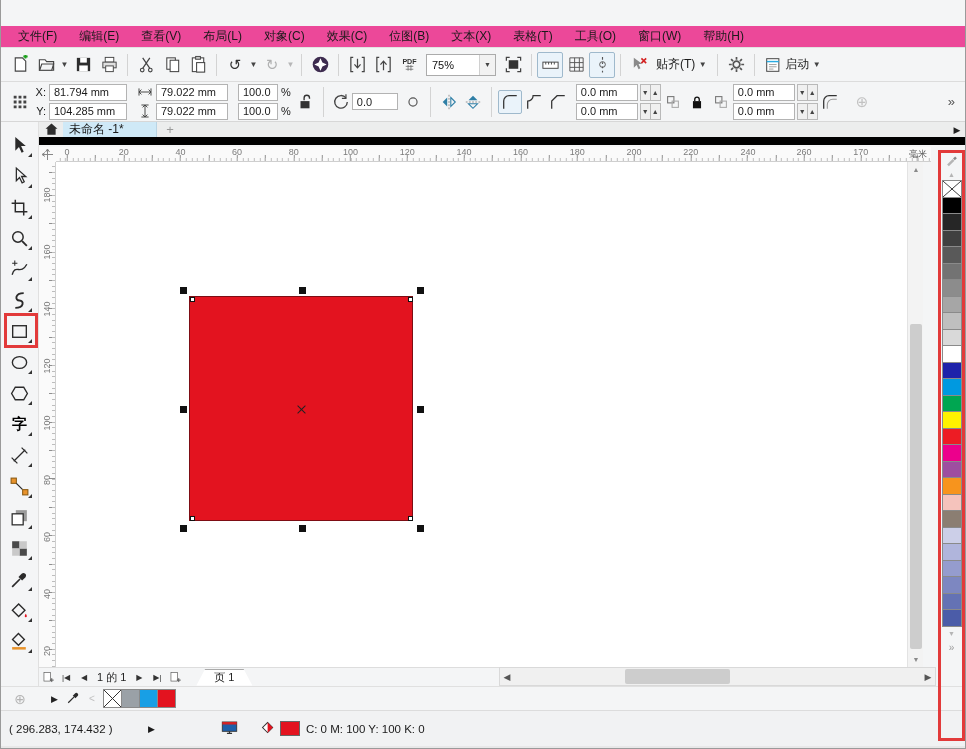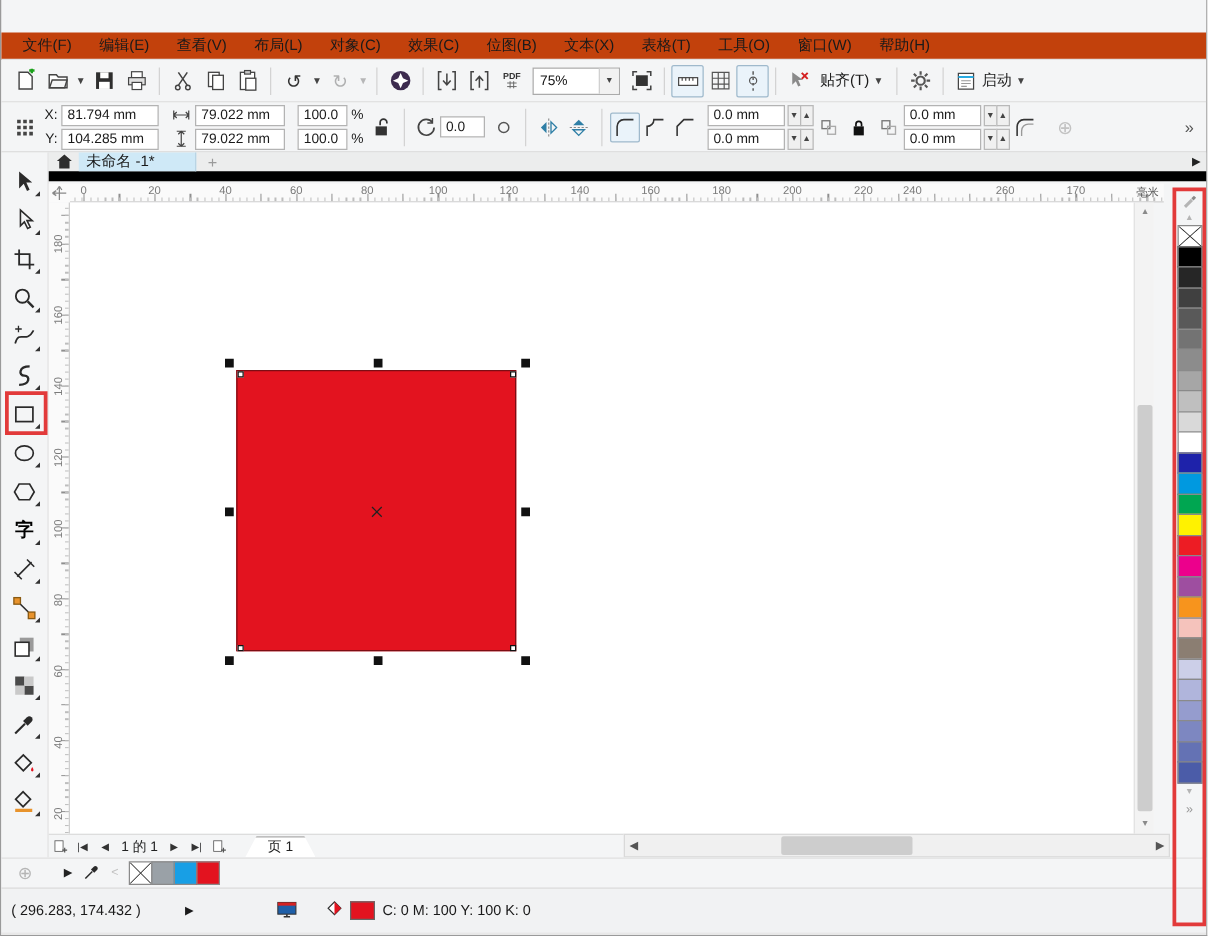--- a/index.html
+++ b/index.html
@@ -20,21 +20,21 @@
   .user-ico svg { width:18px; height:18px; }
   .user-badge { position:absolute; right:-2px; top:-3px; width:9px; height:9px; border-radius:50%;
                 background:#e23a3a; border:1px solid #fff; }
   .user-badge::after{ content:""; position:absolute; left:1.5px; top:3px; width:4px; height:1.5px; background:#fff;}
   .cap-btn { width:34px; height:100%; display:flex; align-items:center; justify-content:center;
              font-size:13px; color:#222; }
   .cap-min span { display:block; width:11px; height:0; border-top:1.5px solid #222; }
   .cap-max span { display:block; width:10px; height:10px; border:1.5px solid #222; }
 
   
-  .menubar { position:absolute; left:0; top:26px; width:100%; height:22px; background:#c2410c;
+  .menubar { position:absolute; left:0; top:26px; width:100%; height:22px; background:#ec4899;
              display:flex; align-items:center; font-size:12px; color:#1a1a1a; padding-left:6px;
              border-bottom:1px solid #e2e2e2;}
   .menu-item { padding:2px 11px; cursor:default; }
 
   
   .toolbar { position:absolute; left:0; top:48px; width:100%; height:34px; background:#f4f5f6;
              border-bottom:1px solid #dcdcdc; display:flex; align-items:center; padding-left:6px; }
   .tbtn { width:26px; height:26px; display:flex; align-items:center; justify-content:center; border-radius:2px; }
   .tbtn svg { width:19px; height:19px; }
   .tbtn.disabled { opacity:.35; }
@@ -54,21 +54,21 @@
   
   .propbar { position:absolute; left:0; top:82px; width:100%; height:40px; background:#f4f5f6;
              border-bottom:1px solid #d7d7d7; display:flex; align-items:center; padding-left:8px; font-size:11px; color:#1a1a1a;}
   .pb-ico { width:22px; height:22px; display:flex; align-items:center; justify-content:center; }
   .pb-ico svg { width:18px; height:18px; }
   .stack2 { display:flex; flex-direction:column; justify-content:center; gap:2px; }
   .row18 { display:flex; align-items:center; height:17px; gap:3px; }
   .lbl { width:11px; text-align:right; }
   .field { background:#fff; border:1px solid #b3b3b3; height:17px; display:flex; align-items:center;
            padding-left:4px; }
-  .f-pos { width:78px; } .f-size { width:72px; } .f-scale { width:40px; } .f-rot { width:36px; } .f-corner { width:62px; }
+  .f-pos { width:78px; } .f-size { width:72px; } .f-scale { width:40px; } .f-rot { width:46px; } .f-corner { width:62px; }
   .spin { display:flex; }
   .spin span { width:11px; height:17px; font-size:7px; color:#444; background:#f0f0f0; border:1px solid #b9b9b9;
                display:flex; align-items:center; justify-content:center; margin-left:-1px;}
   .pcsep { width:1px; height:30px; background:#d3d3d3; margin:0 6px; }
   .pbtn { width:24px; height:24px; display:flex; align-items:center; justify-content:center; border-radius:2px;}
   .pbtn svg { width:18px; height:18px; }
   .pbtn.sel { border:1px solid #9fb9cc; background:#eaf3fa; }
   .chev { font-size:13px; color:#555; margin-left:auto; margin-right:10px; }
   .plus-dim { font-size:15px; color:#c2c2c2; margin-left:14px; }
 
@@ -814,21 +814,21 @@
       <span class="num" style="left: 109.4px;">40</span>
       <span class="num" style="left: 166.1px;">60</span>
       <span class="num" style="left: 222.8px;">80</span>
       <span class="num" style="left: 279.5px;">100</span>
       <span class="num" style="left: 336.2px;">120</span>
       <span class="num" style="left: 392.9px;">140</span>
       <span class="num" style="left: 449.6px;">160</span>
       <span class="num" style="left: 506.3px;">180</span>
       <span class="num" style="left: 563px;">200</span>
       <span class="num" style="left: 619.7px;">220</span>
-      <span class="num" style="left: 659px;">240</span>
+      <span class="num" style="left: 677px;">240</span>
       <span class="num" style="left: 733.1px;">260</span>
       <span class="num" style="left: 789.8px;">170</span>
     </div>
   <div class="vruler" id="vruler">
       <span class="num" style="top: 18px;">180</span>
       <span class="num" style="top: 75px;">160</span>
       <span class="num" style="top: 132px;">140</span>
       <span class="num" style="top: 189px;">120</span>
       <span class="num" style="top: 246px;">100</span>
       <span class="num" style="top: 303px;">80</span>

